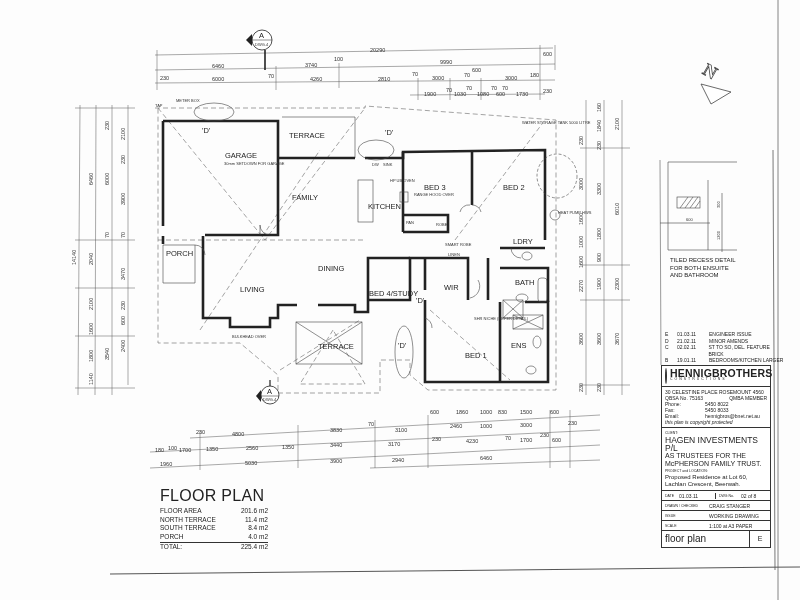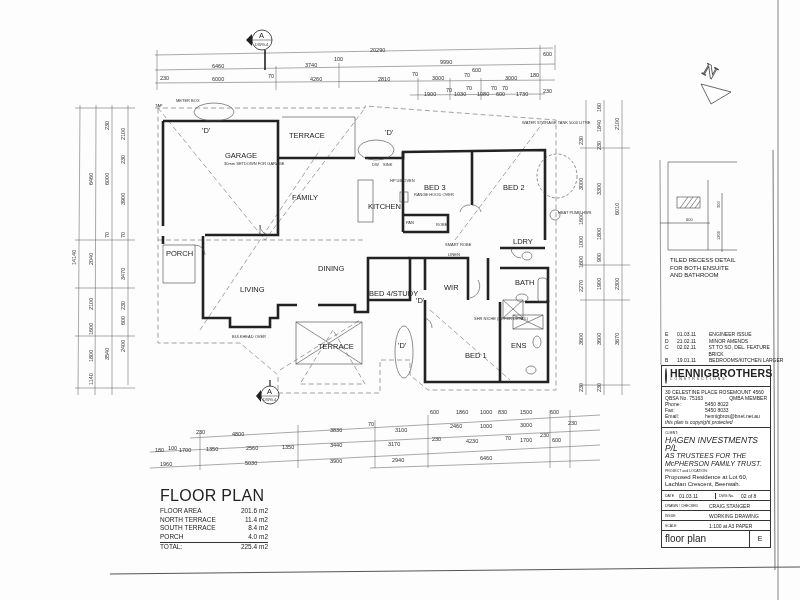--- a/index.html
+++ b/index.html
@@ -23,21 +23,21 @@
   .titleblock{position:absolute;left:661px;top:365px;width:108px;border:1px solid #333;background:#fff;font-size:5px;line-height:6px;}
   .revs{position:absolute;left:665px;top:331px;width:120px;font-size:5px;line-height:6.6px;}
   .revs .r{display:flex;gap:6px;}
   .revs .r span:first-child{width:6px;}
   .revs .r span:nth-child(2){width:26px;}
   .logo{display:flex;align-items:center;gap:3px;padding:2px 3px;border-bottom:0.6px solid #333;}
   .logo .mark{width:18px;height:14px;border-radius:50%;border:1px solid #333;background:linear-gradient(#fff 45%,#333 45%);}
   .logo .name{font-size:10.5px;font-weight:bold;letter-spacing:0.2px;}
   .tb-sec{padding:2px 3px;border-bottom:0.6px solid #333;}
   .tb-sec .lbl{font-size:3.5px;}
-  .tb-client{font-size:7px;line-height:8px;font-style:italic;}
+  .tb-client{font-size:7px;line-height:8px;}
   .tb-client.big{font-size:8.5px;}
   .tb-proj{font-size:6px;line-height:7px;}
   .tb-row{display:flex;border-bottom:0.6px solid #333;height:9px;align-items:center;}
   .tb-row .k{font-size:3.5px;width:44px;padding-left:3px;}
   .tb-row .v{font-size:5px;}
   .kv{display:flex;} .kv span:first-child{width:40px;}
   .tb-foot{display:flex;height:16px;align-items:center;}
   .tb-foot .name{flex:1;font-size:10px;padding-left:3px;border-right:0.6px solid #333;height:16px;line-height:16px;}
   .tb-foot .rev{width:20px;text-align:center;font-size:7px;}
 

